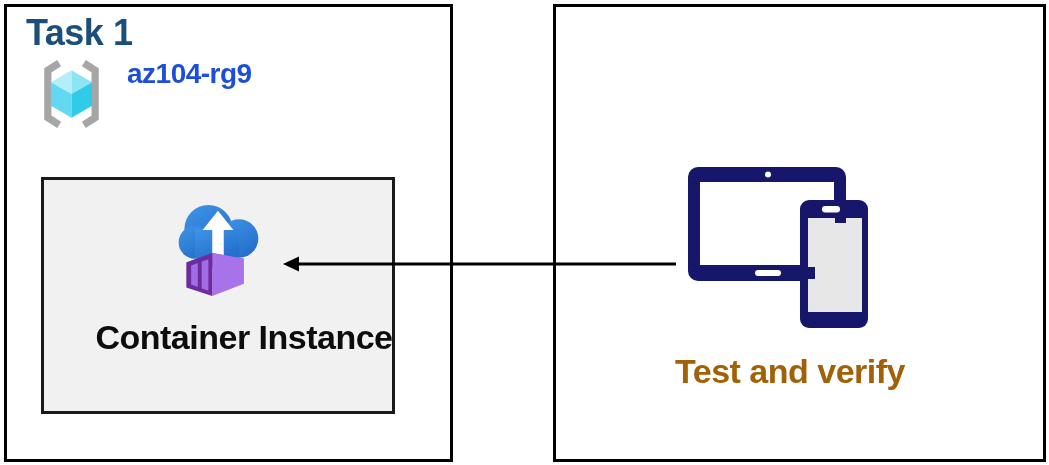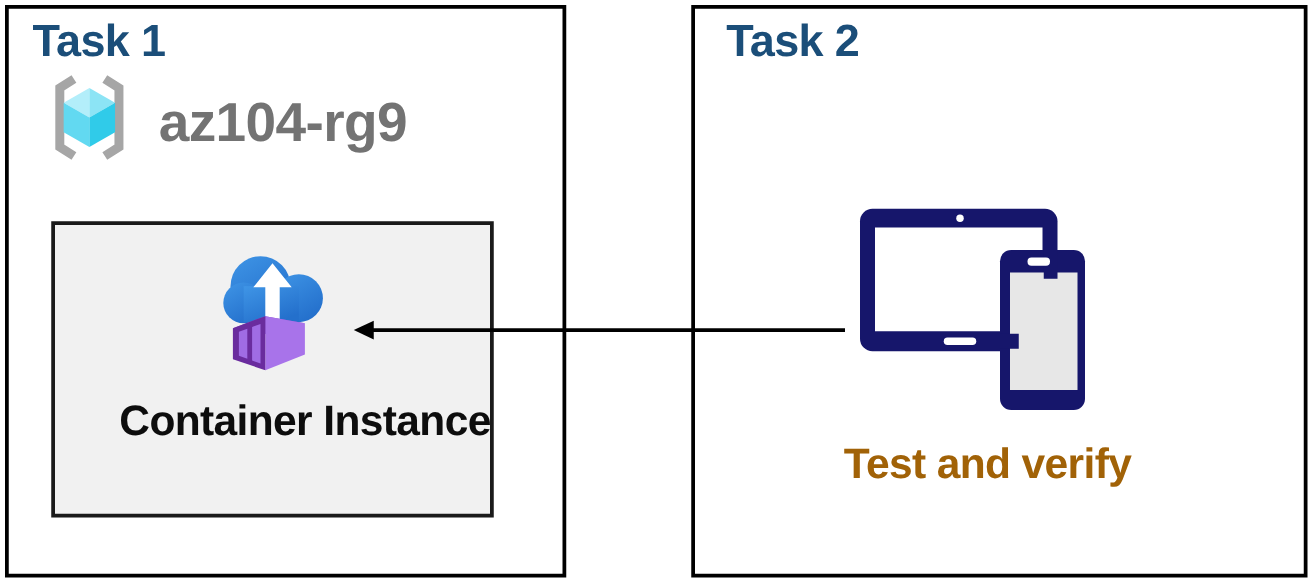--- a/index.html
+++ b/index.html
@@ -26,24 +26,24 @@
     font-size: 36px;
     font-weight: bold;
     color: #1b4e79;
     letter-spacing: -0.5px;
   }
   .title1 { left: 26px;  top: 12px; }
   .title2 { left: 581px; top: 12px; }
   .rg-icon { position: absolute; left: 33px; top: 58px; }
   .rg-name {
     position: absolute;
-    left: 127px; top: 74px;
-    font-size: 44px;
+    left: 127px; top: 58px;
+    font-size: 28px;
     font-weight: bold;
-    color: #737373;
+    color: #1d4ed8;
     letter-spacing: -0.5px;
   }
   .inner-box {
     position: absolute;
     left: 41px; top: 177px;
     width: 354px; height: 237px;
     background: #f1f1f1;
     border: 3px solid #1a1a1a;
   }
   .aci-icon { position: absolute; left: 170px; top: 197px; }
@@ -113,21 +113,20 @@
 
       <polygon points="17,67 44,57 44,102 17,93" fill="#6a2c9e"></polygon>
 
       <polygon points="22,70 29,67.5 29,92.5 22,90" fill="#a06ce4"></polygon>
       <polygon points="33,66 40,63.5 40,96.5 33,94" fill="#a06ce4"></polygon>
     </svg>
   </div>
   <div class="inner-label">Container Instance</div>
 
   <div class="task-box task2-box"></div>
-  <div class="task-title title2">Task 2</div>
 
   <div class="devices-icon">
     <svg width="186" height="168" viewBox="0 0 186 168" aria-hidden="true">
 
       <rect x="3" y="5" width="158" height="114" rx="10" fill="#16166b"></rect>
 
       <rect x="15" y="20" width="134" height="83" fill="#ffffff"></rect>
 
       <circle cx="83" cy="12.5" r="3" fill="#ffffff"></circle>
 

